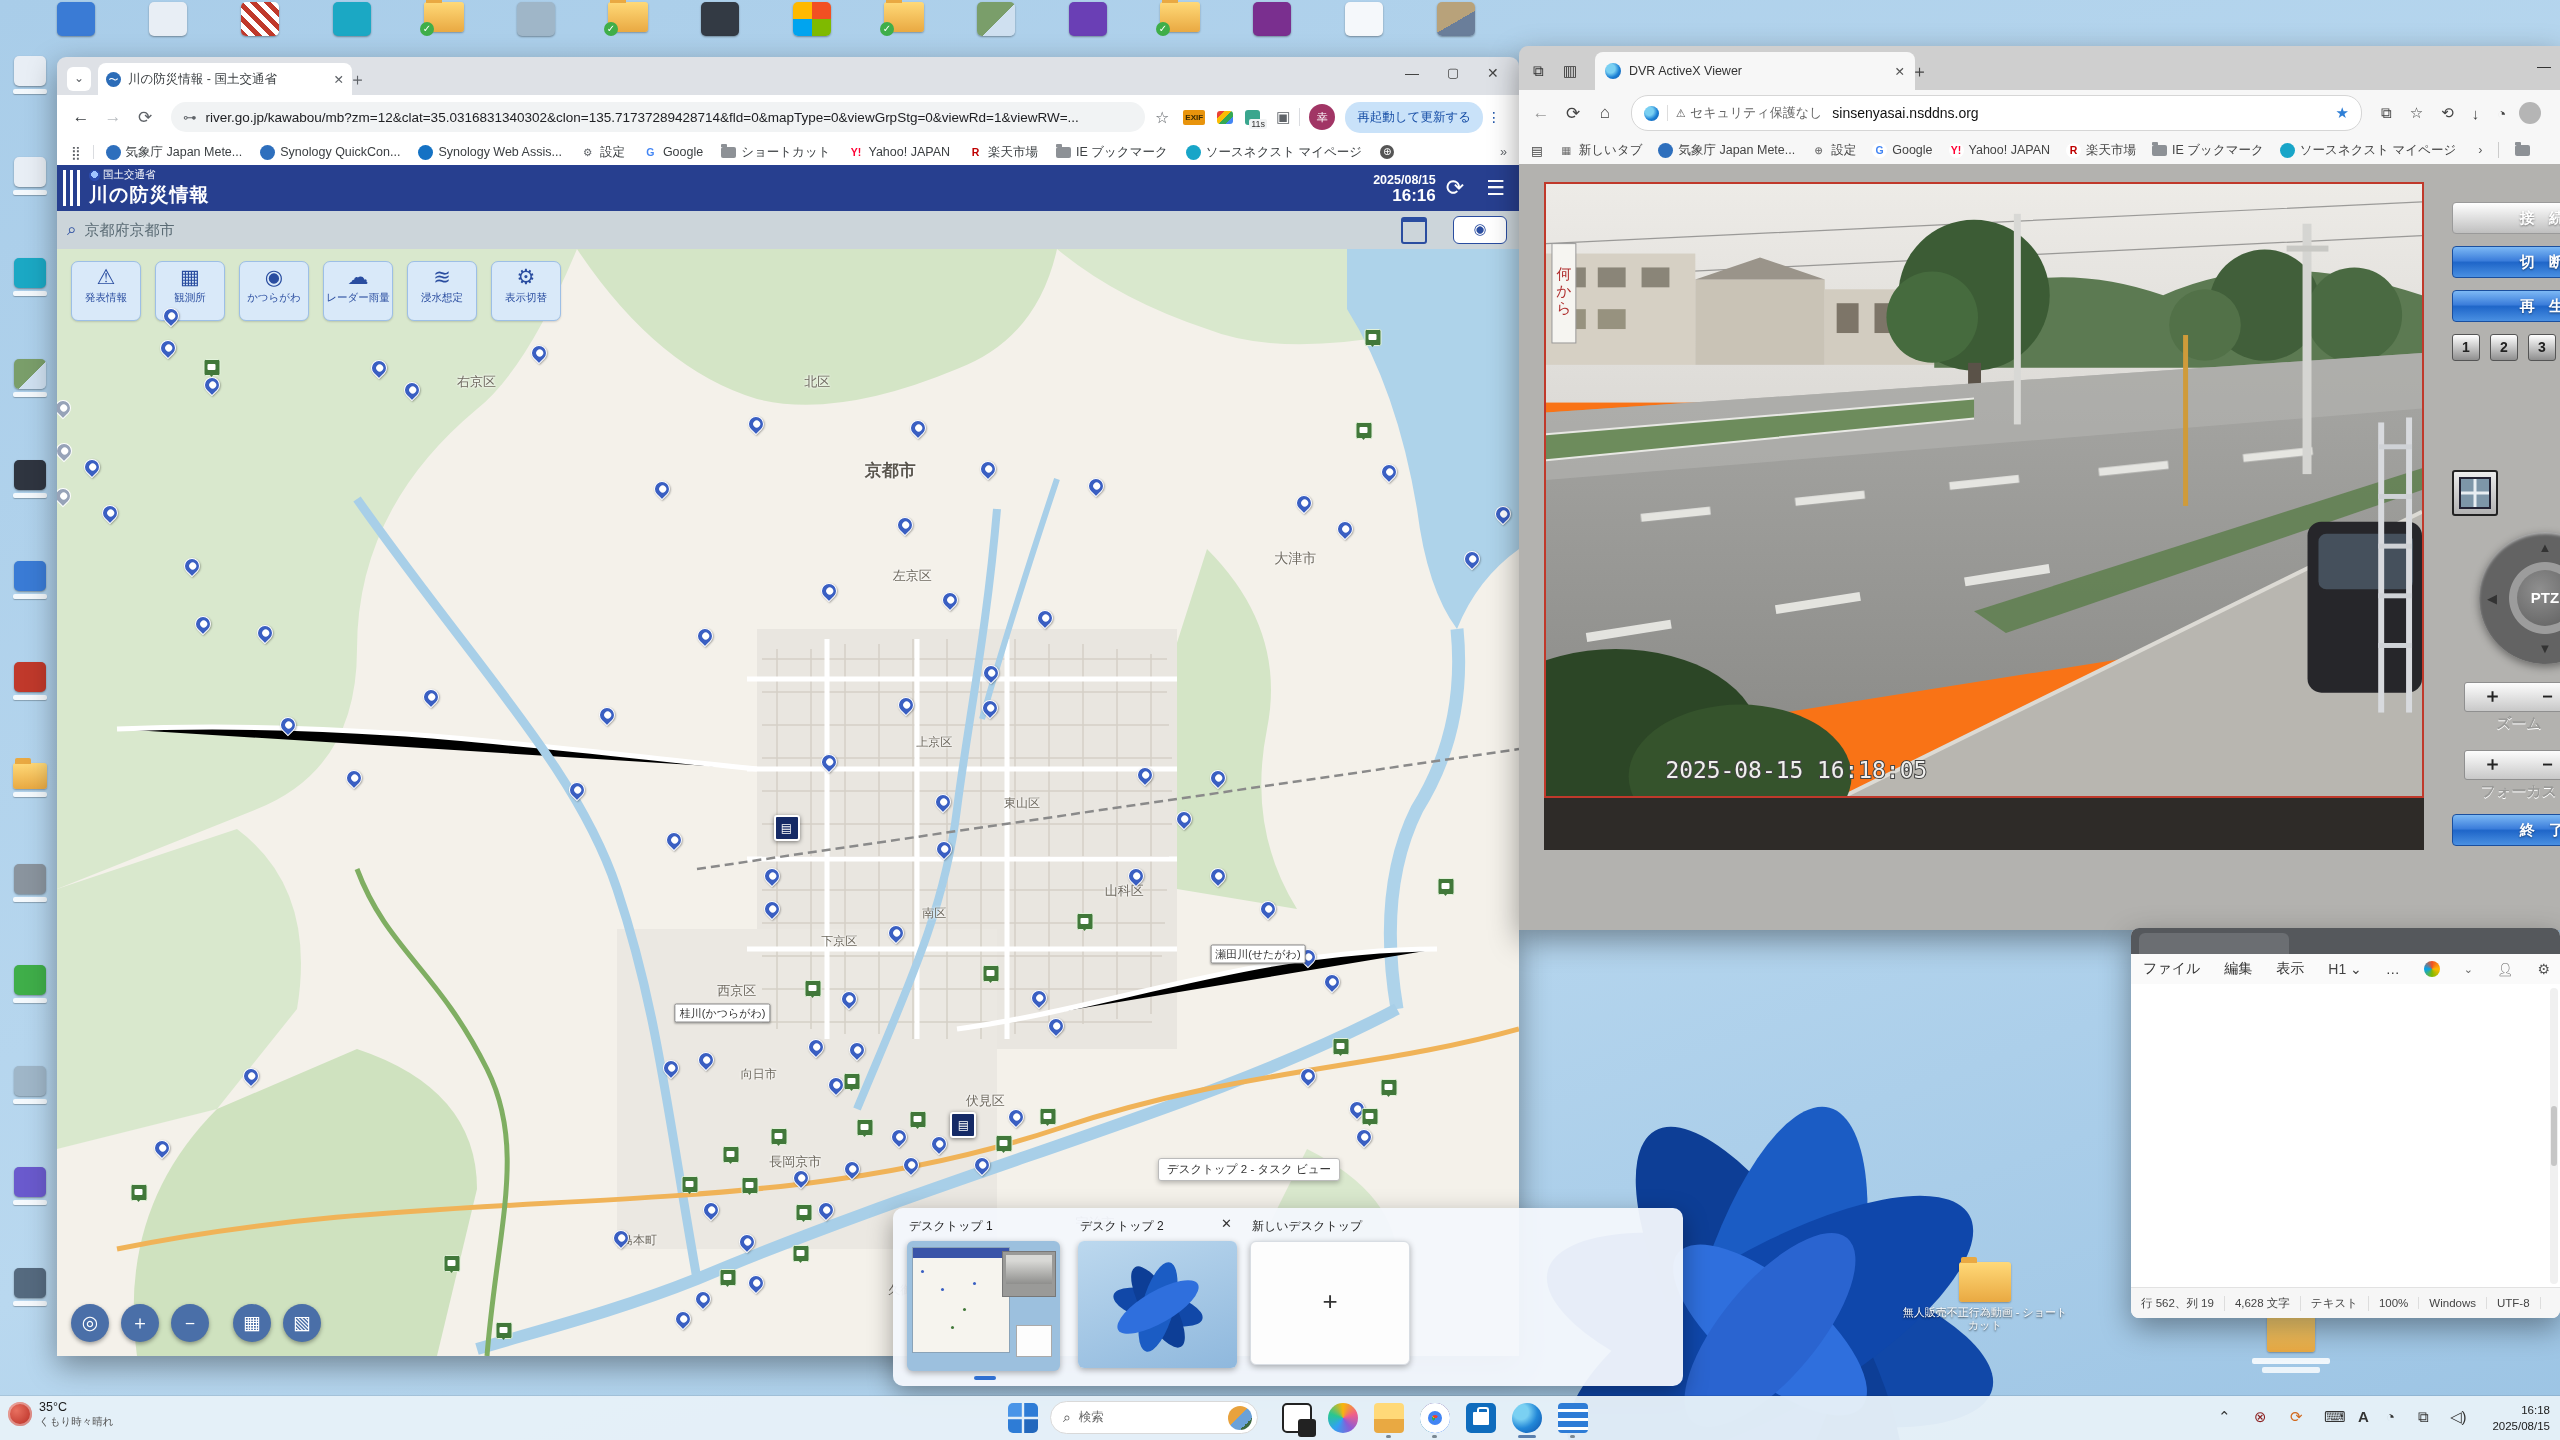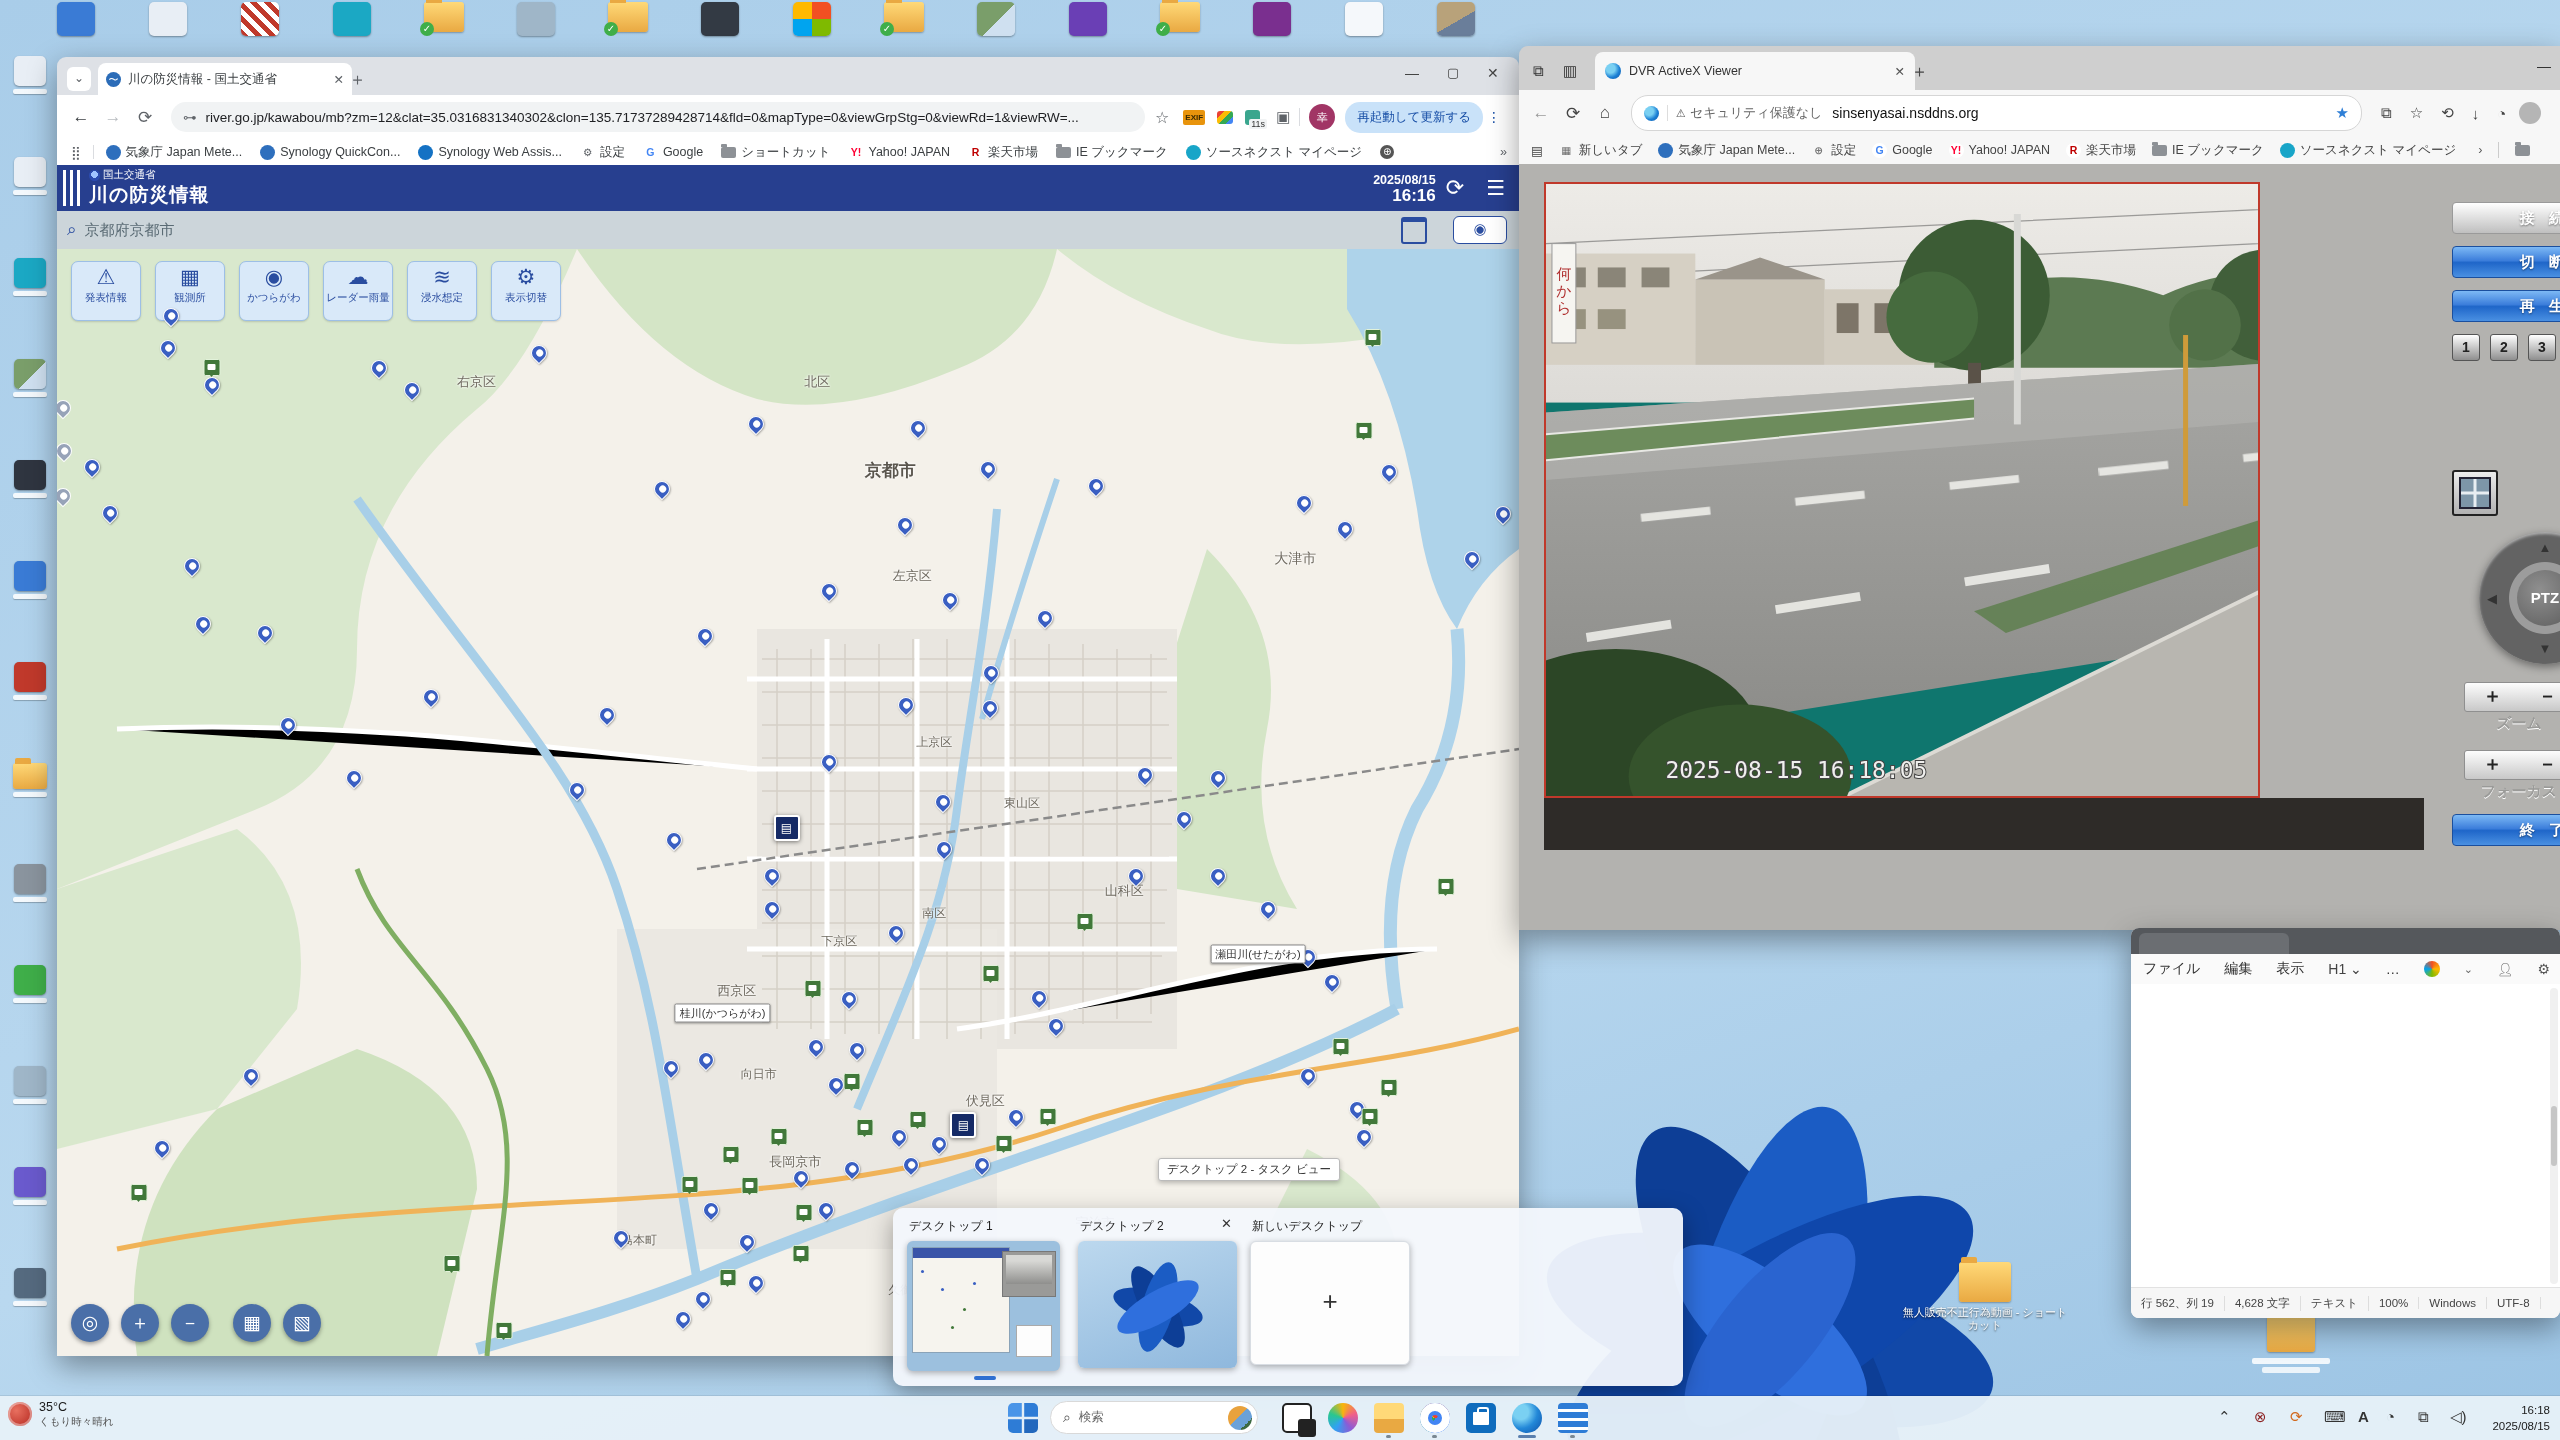--- a/index.html
+++ b/index.html
@@ -589,21 +589,21 @@
           <span>ソースネクスト マイページ</span>
         </span>
       </span>
     <span style="margin-left:6px;color:#555">›</span>
     <span style="width:1px;height:16px;background:#ccc"></span>
     <span class="bm-folder"></span>
   </div>
 
   <div id="dvr-page">
 
-    <div class="abs" style="left:25px;top:18px;width:716px;height:616px;border:2px solid #c0392b;box-sizing:border-box;background:#0f766e;overflow:hidden">
+    <div class="abs" style="left:25px;top:18px;width:880px;height:616px;border:2px solid #c0392b;box-sizing:border-box;background:#f97316;overflow:hidden">
       <svg width="876" height="612" viewBox="0 0 880 616" preserveAspectRatio="none">
         <defs>
           <linearGradient id="skyg" x1="0" y1="0" x2="0" y2="1">
               <stop offset="0" stop-color="#edebe7"></stop>
               <stop offset="1" stop-color="#dddbd7"></stop>
             </linearGradient>
           <linearGradient id="roadg" x1="0" y1="0" x2="0" y2="1">
               <stop offset="0" stop-color="#a7a7a4"></stop>
               <stop offset="1" stop-color="#8b8b88"></stop>
             </linearGradient>

